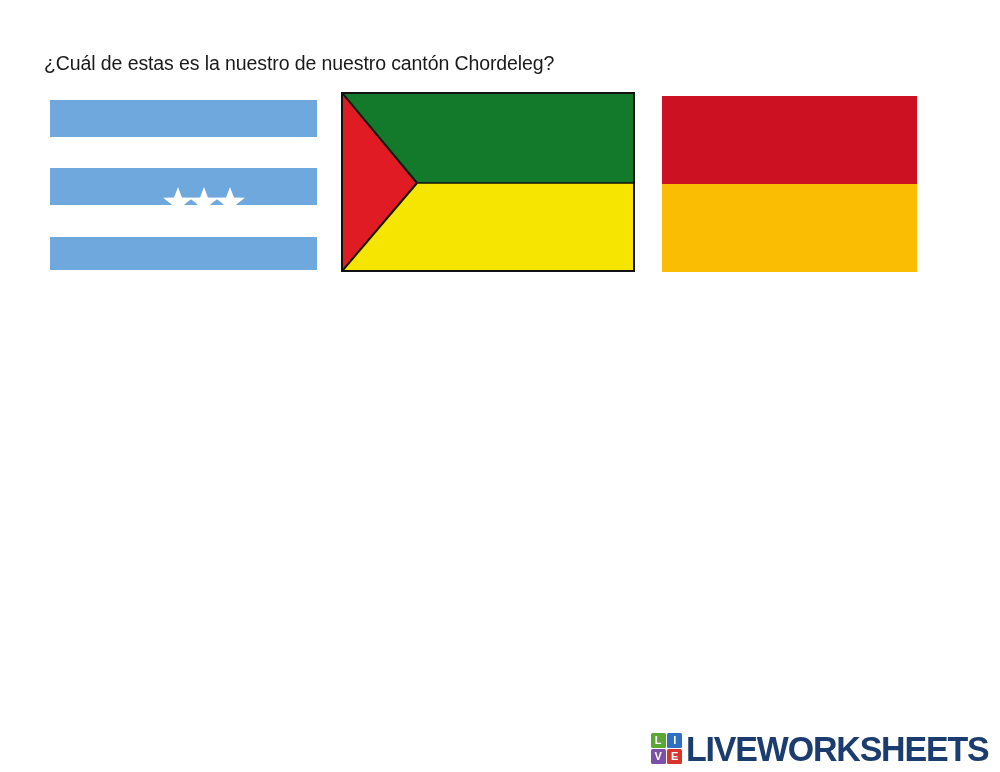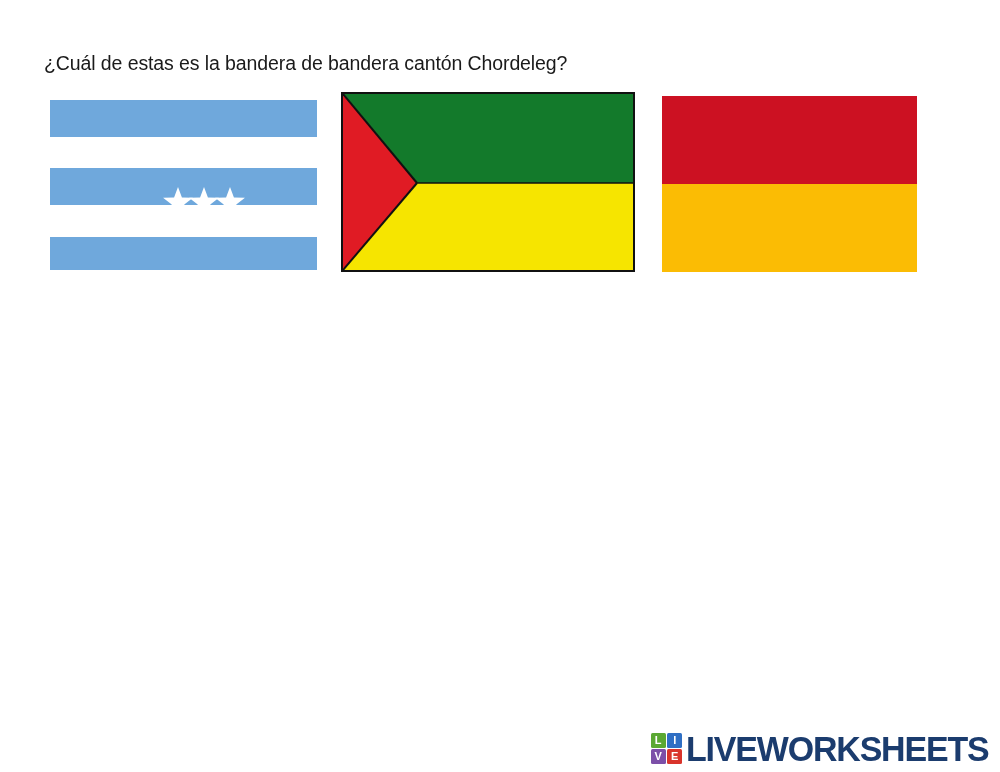--- a/index.html
+++ b/index.html
@@ -150,21 +150,21 @@
     color: #1b3c6e;
     line-height: 1;
     transform: scaleX(0.97);
     transform-origin: left center;
     white-space: nowrap;
   }
 </style>
 </head>
 <body>
 
-<div class="question-title">¿Cuál de estas es la bandera de bandera cantón Chordeleg?</div>
+<div class="question-title">¿Cuál de estas es la nuestro de nuestro cantón Chordeleg?</div>
 
 <div class="flag-row">
 
   <div class="flag flag-guayaquil">
     <div class="stripe stripe-1"></div>
     <div class="stripe stripe-2"></div>
     <div class="stripe stripe-3"></div>
     <div class="stars-band">
       <span class="star">
         <svg width="30" height="29" viewBox="0 0 32 31" aria-hidden="true">

